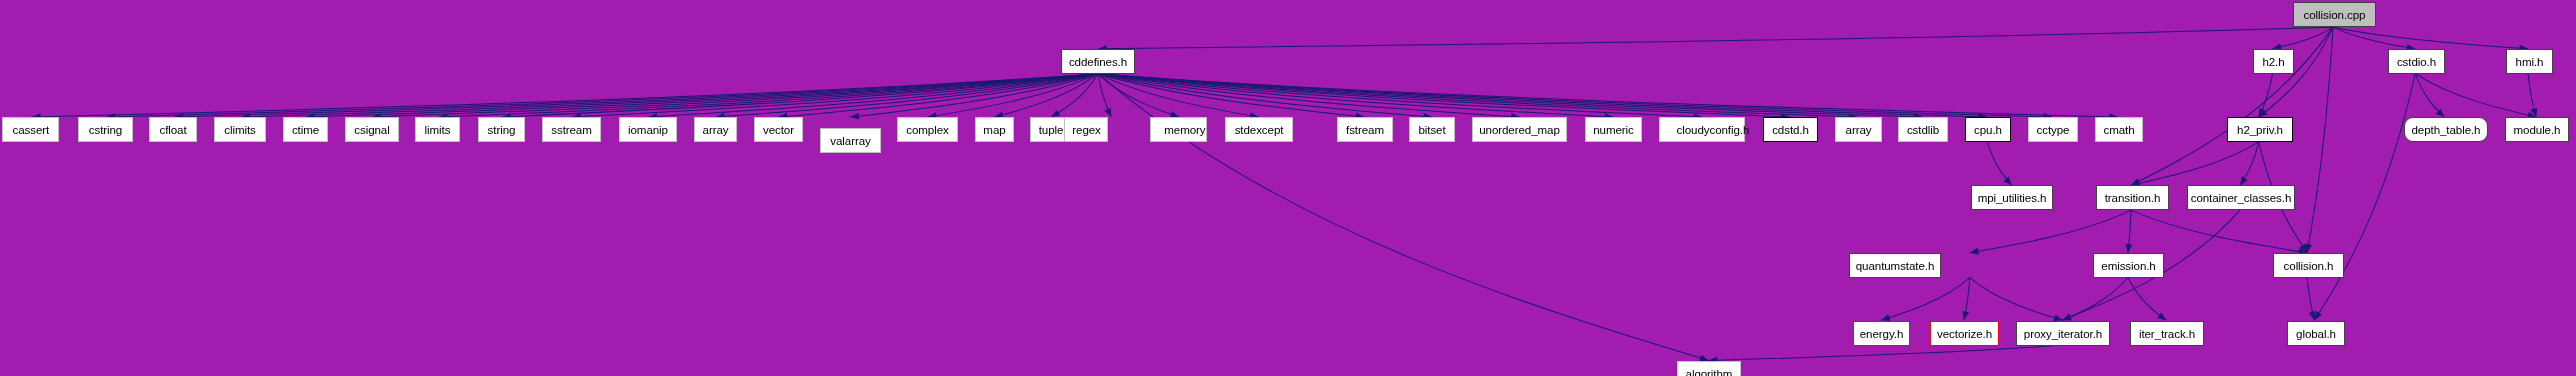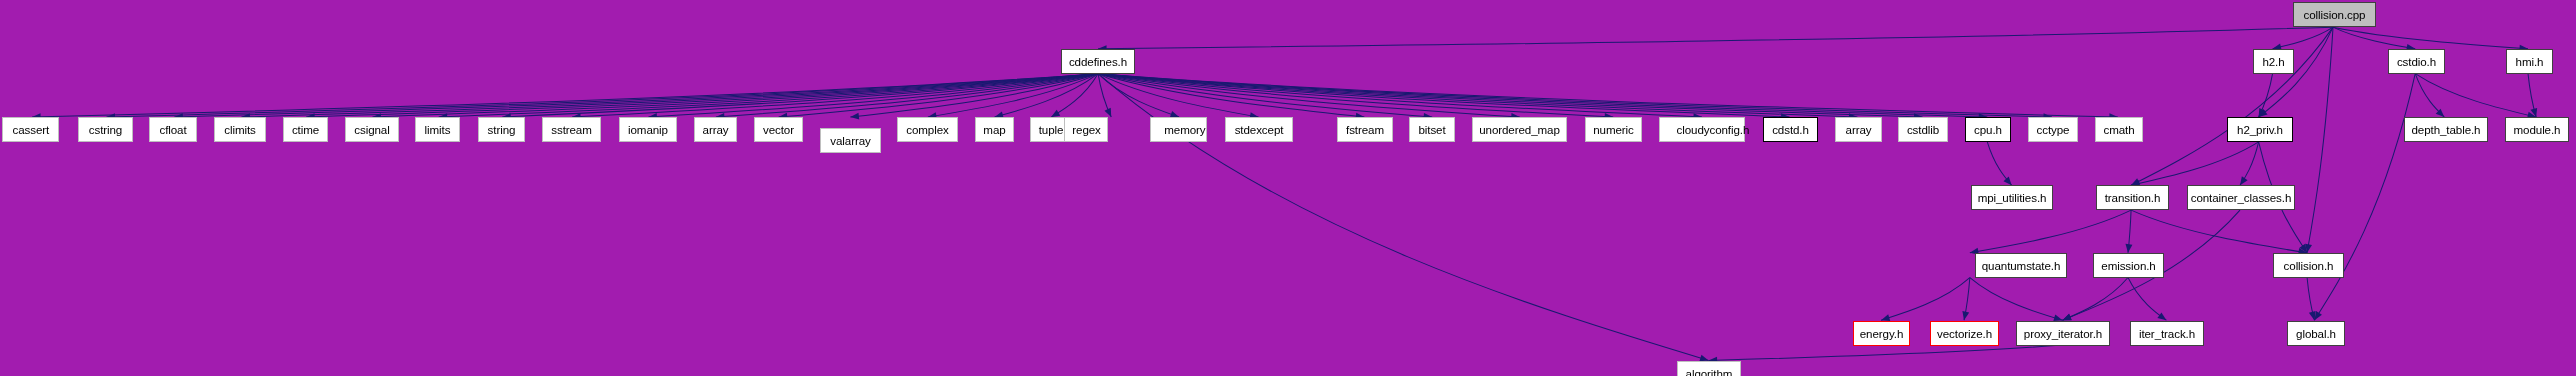--- a/index.html
+++ b/index.html
@@ -268,36 +268,36 @@
       </div>
       <div class="node sys" style="left: 2028px; top: 117px; width: 50px;">
         <span>cctype</span>
       </div>
       <div class="node sys" style="left: 2095px; top: 117px; width: 48px;">
         <span>cmath</span>
       </div>
       <div class="node bold" style="left: 2227px; top: 117px; width: 66px;">
         <span>h2_priv.h</span>
       </div>
-      <div class="node local" style="left: 2404px; top: 117px; width: 84px;">
+      <div class="node local" style="left: 2404px; top: 117px; width: 84px; border-radius: 9px;">
         <span>depth_table.h</span>
       </div>
       <div class="node local" style="left: 2505px; top: 117px; width: 64px;">
         <span>module.h</span>
       </div>
       <div class="node local" style="left: 1971px; top: 185px; width: 82px;">
         <span>mpi_utilities.h</span>
       </div>
       <div class="node local" style="left: 2096px; top: 185px; width: 73px;">
         <span>transition.h</span>
       </div>
       <div class="node local" style="left: 2187px; top: 185px; width: 108px;">
         <span>container_classes.h</span>
       </div>
-      <div class="node local" style="left: 1975px; top: 253px; width: 92px;">
+      <div class="node local" style="left: 1849px; top: 253px; width: 92px;">
         <span>quantumstate.h</span>
       </div>
       <div class="node local" style="left: 2093px; top: 253px; width: 71px;">
         <span>emission.h</span>
       </div>
       <div class="node local" style="left: 2273px; top: 253px; width: 71px;">
         <span>collision.h</span>
       </div>
       <div class="node red" style="left: 1853px; top: 321px; width: 57px;">
         <span>energy.h</span>

